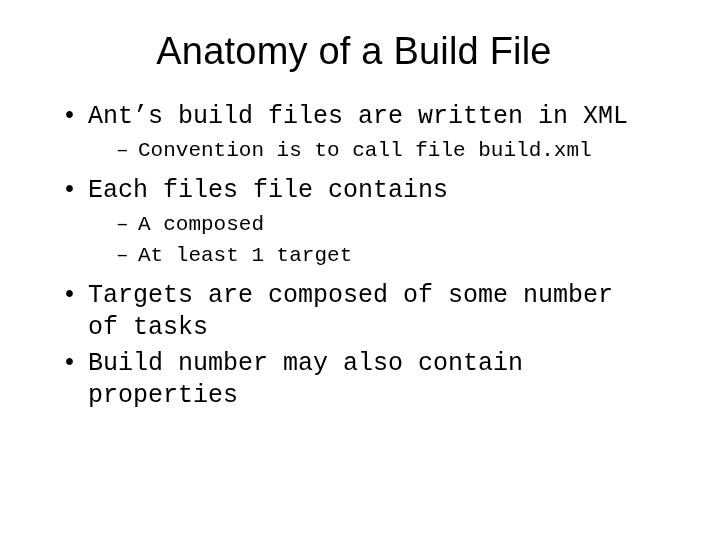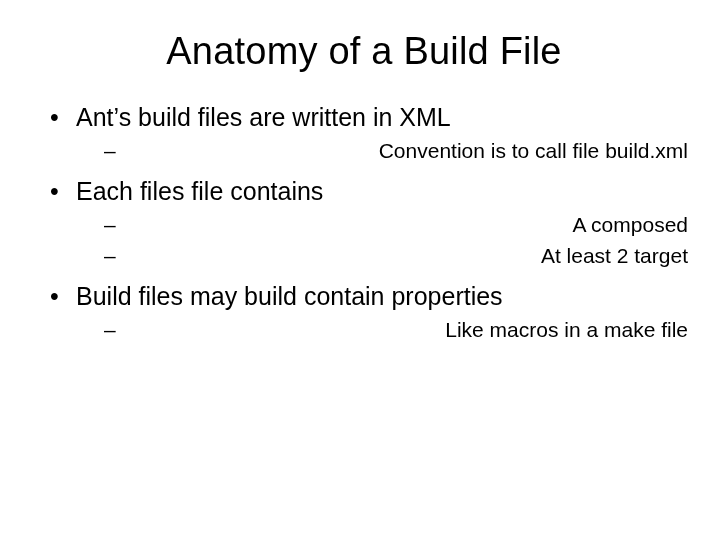--- a/index.html
+++ b/index.html
@@ -8,53 +8,53 @@
     width: 720px;
     height: 540px;
     background: #ffffff;
     font-family: Arial, Helvetica, sans-serif;
     color: #000000;
   }
   .slide {
     width: 720px;
     height: 540px;
     box-sizing: border-box;
-    padding: 24px 32px 20px 40px;
+    padding: 24px 52px 20px 40px;
   }
   .title {
     text-align: center;
     font-size: 38px;
     font-weight: normal;
     margin: 6px 0 28px 0;
     letter-spacing: 0.2px;
   }
   ul.level1 {
     list-style: none;
-    margin: 0;
+    margin: 12px;
     padding: 0 0 0 10px;
+    font-family: Liberation Mono, monospace;
   }
   ul.level1 > li {
     position: relative;
     padding-left: 26px;
     font-size: 25px;
     line-height: 1.28;
     margin: 4px 0 2px 0;
   }
   ul.level1 > li::before {
     content: "•";
     position: absolute;
     left: 0;
     top: 0;
     font-size: 25px;
   }
   ul.level2 {
     list-style: none;
     margin: 4px 0 10px 0;
     padding: 0 0 0 28px;
-    text-align: right;
   }
   ul.level2 > li {
     position: relative;
     padding-left: 22px;
     font-size: 21px;
     line-height: 1.35;
     margin: 2px 0;
   }
   ul.level2 > li::before {
     content: "–";
@@ -81,30 +81,28 @@
       </ul>
     </li>
 
     <li>
       <span>Each files file contains</span>
       <ul class="level2">
         <li>
           <span>A composed</span>
         </li>
         <li>
-          <span>At least 2 target</span>
+          <span>At least 1 target</span>
         </li>
       </ul>
     </li>
 
+    <li>
+      <span>Targets are composed of some number of tasks</span>
+    </li>
 
     <li>
-      <span>Build files may build contain properties</span>
-      <ul class="level2">
-        <li>
-          <span>Like macros in a make file</span>
-        </li>
-      </ul>
+      <span>Build number may also contain properties</span>
     </li>
 
 
   </ul>
 </div>
 
 </body></html>

